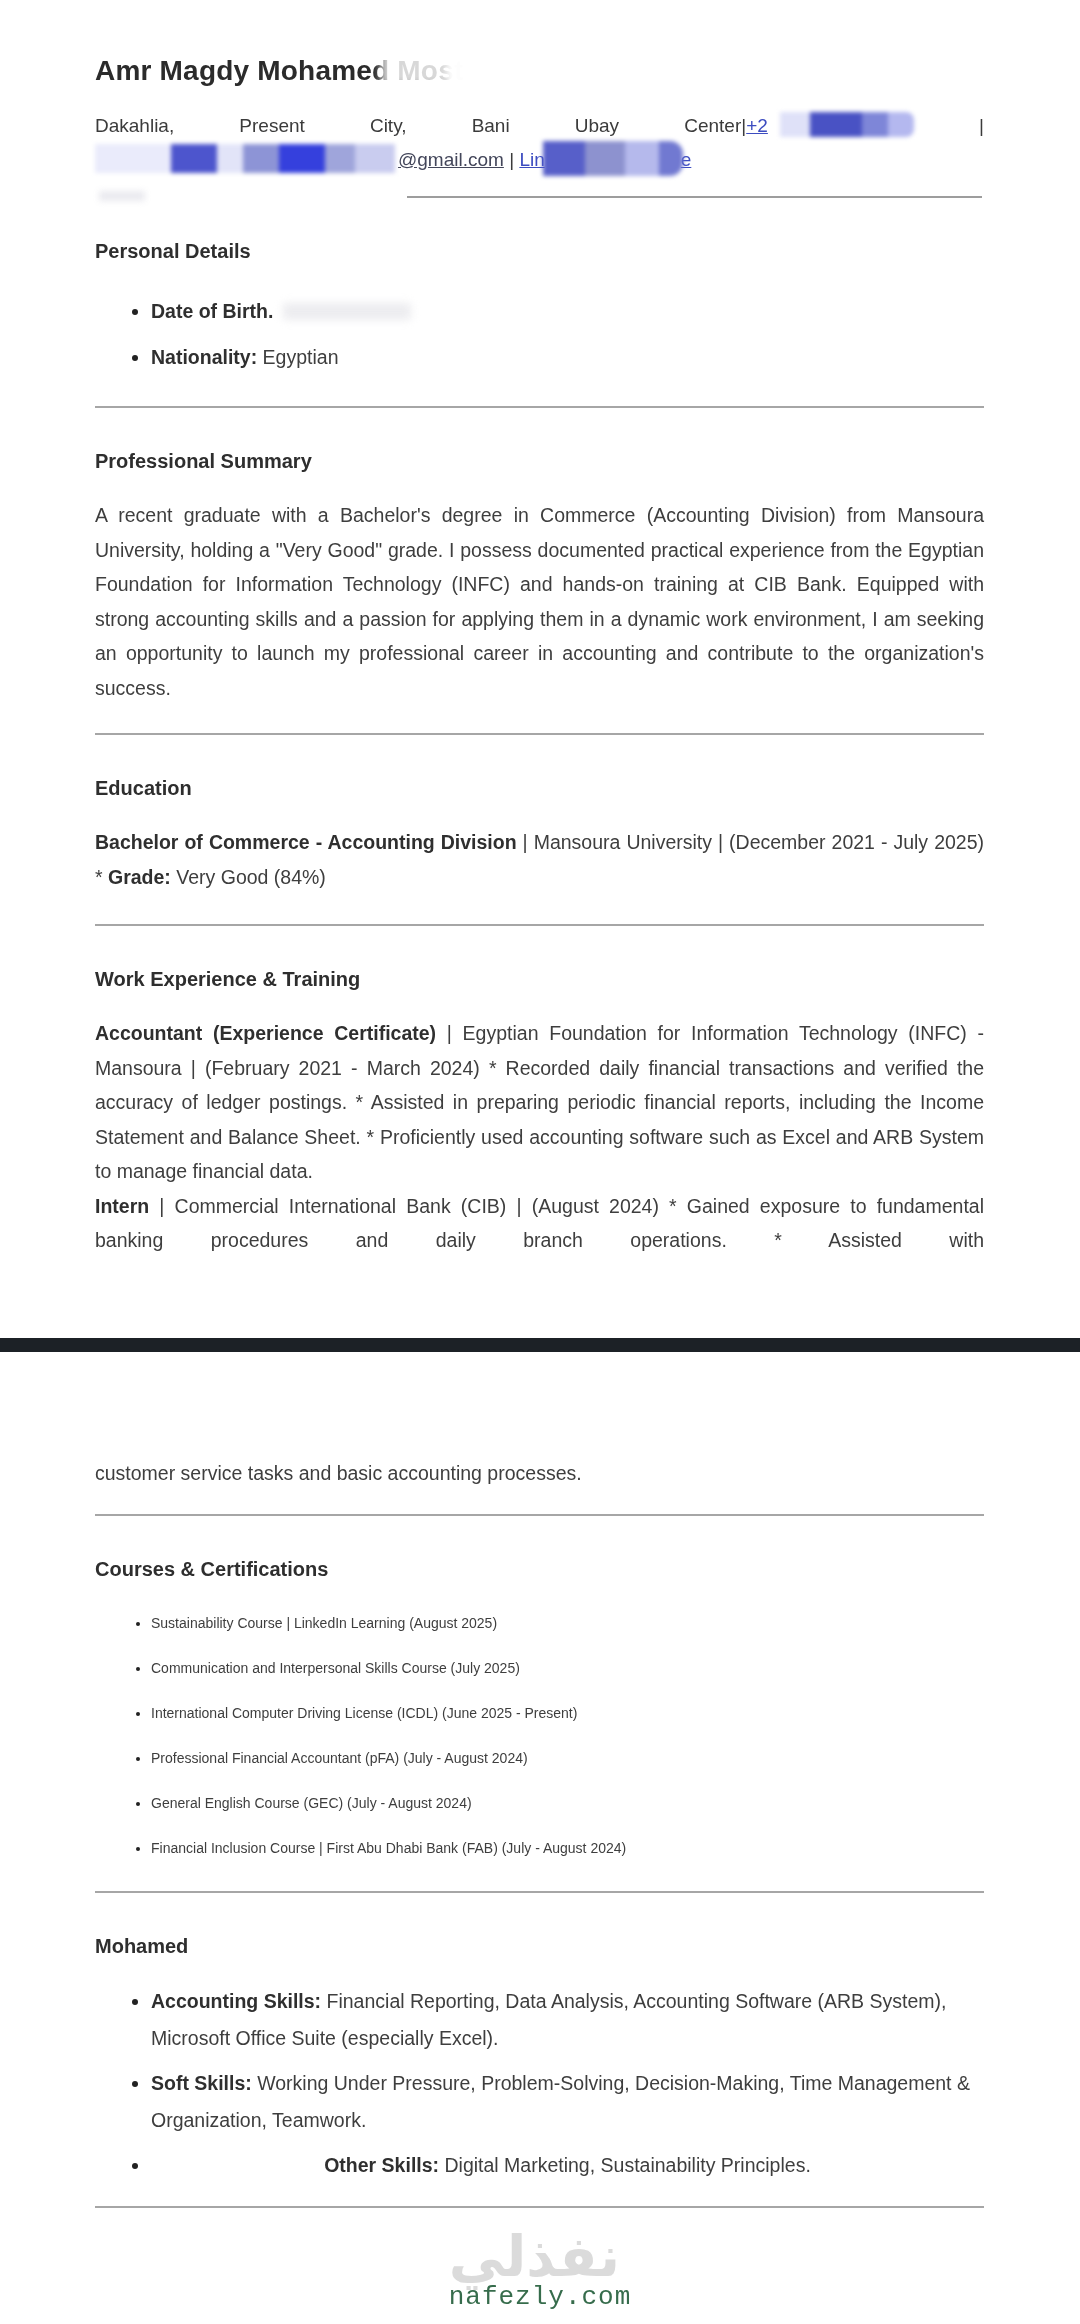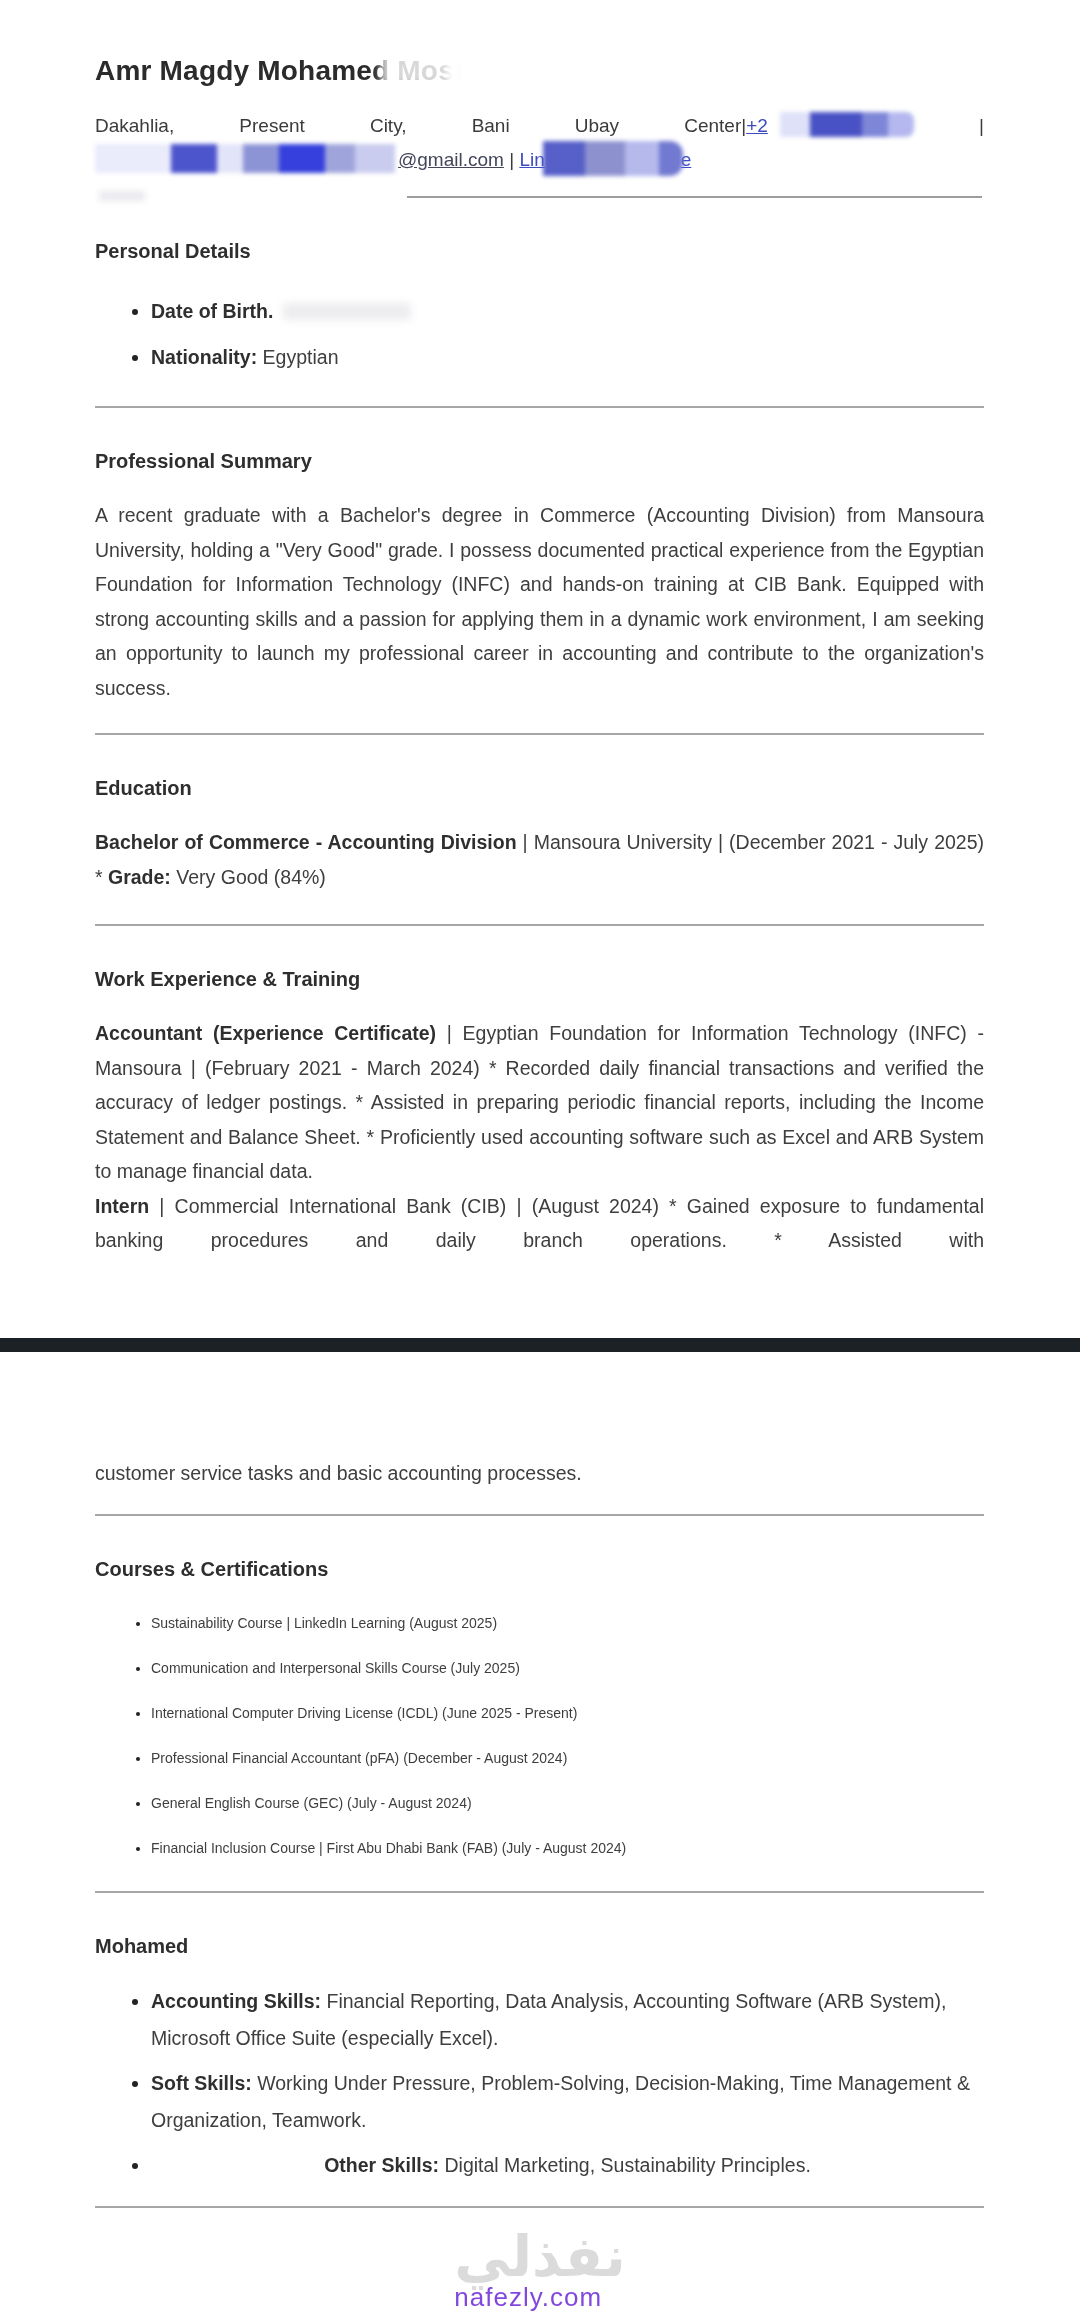--- a/index.html
+++ b/index.html
@@ -91,21 +91,21 @@
   
   .watermark {
     position:absolute; top:2228px; left:50%; transform:translateX(-50%);
     text-align:left; pointer-events:none; opacity:.85;
   }
   .watermark .ar {
     font-family:"DejaVu Sans",sans-serif; font-size:56px; font-weight:bold;
     color:#d5d5d5; line-height:58px; letter-spacing:2px;
   }
   .watermark .site {
-    font-family:Liberation Sans, sans-serif; font-size:26px; color:#6d28d9;
+    font-family:Liberation Mono, monospace; font-size:26px; color:#14532d;
     letter-spacing:1px; margin-top:-4px;
   }
 </style>
 </head>
 <body>
 
 <div class="doc">
 
   <div class="content first">
 
@@ -186,21 +186,21 @@
 
     <p class="body plain">customer service tasks and basic accounting processes.</p>
     <hr class="rule m24">
 
     <section>
       <h2 class="sec">Courses &amp; Certifications</h2>
       <ul class="blist courses">
         <li>Sustainability Course | LinkedIn Learning (August 2025)</li>
         <li>Communication and Interpersonal Skills Course (July 2025)</li>
         <li>International Computer Driving License (ICDL) (June 2025 - Present)</li>
-        <li>Professional Financial Accountant (pFA) (December - August 2024)</li>
+        <li>Professional Financial Accountant (pFA) (July - August 2024)</li>
         <li>General English Course (GEC) (July - August 2024)</li>
         <li>Financial Inclusion Course | First Abu Dhabi Bank (FAB) (July - August 2024)</li>
       </ul>
       <hr class="rule">
     </section>
 
     <section>
       <h2 class="sec">Mohamed</h2>
       <ul class="blist skills">
         <li><b class="lbl">Accounting Skills:</b><span> Financial Reporting, Data Analysis, Accounting Software (ARB System), Microsoft Office Suite (especially Excel).</span></li>

